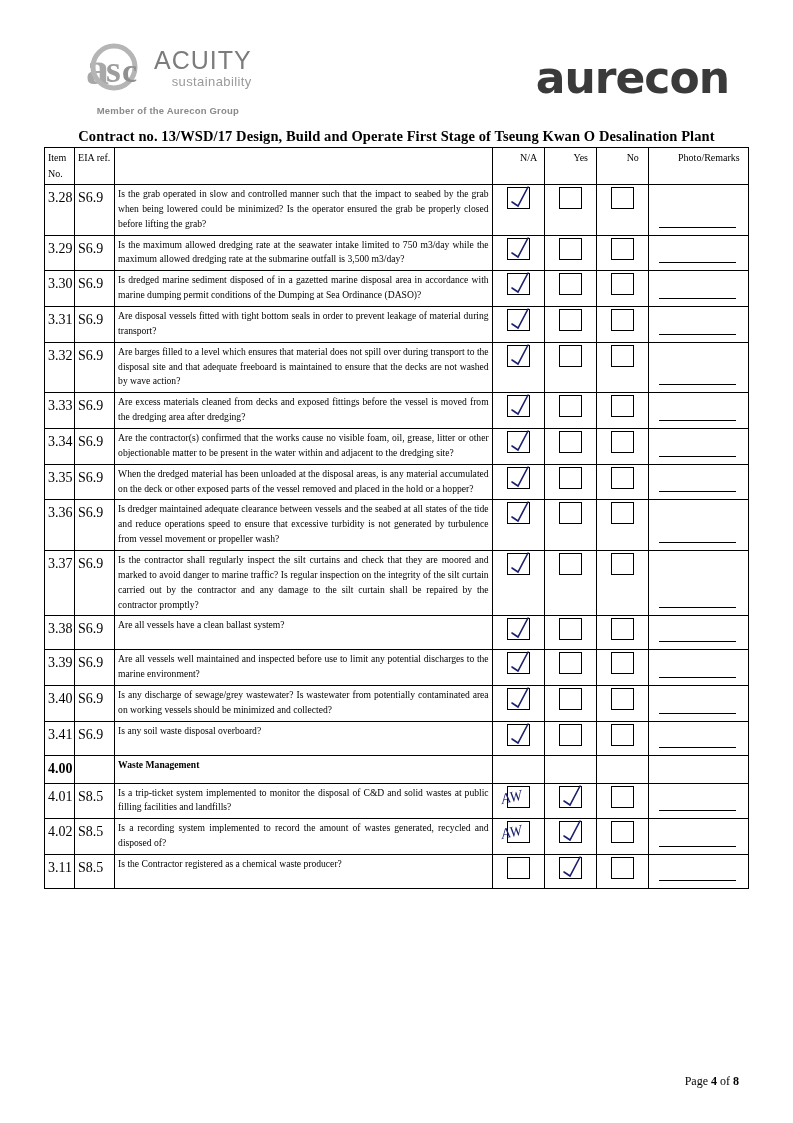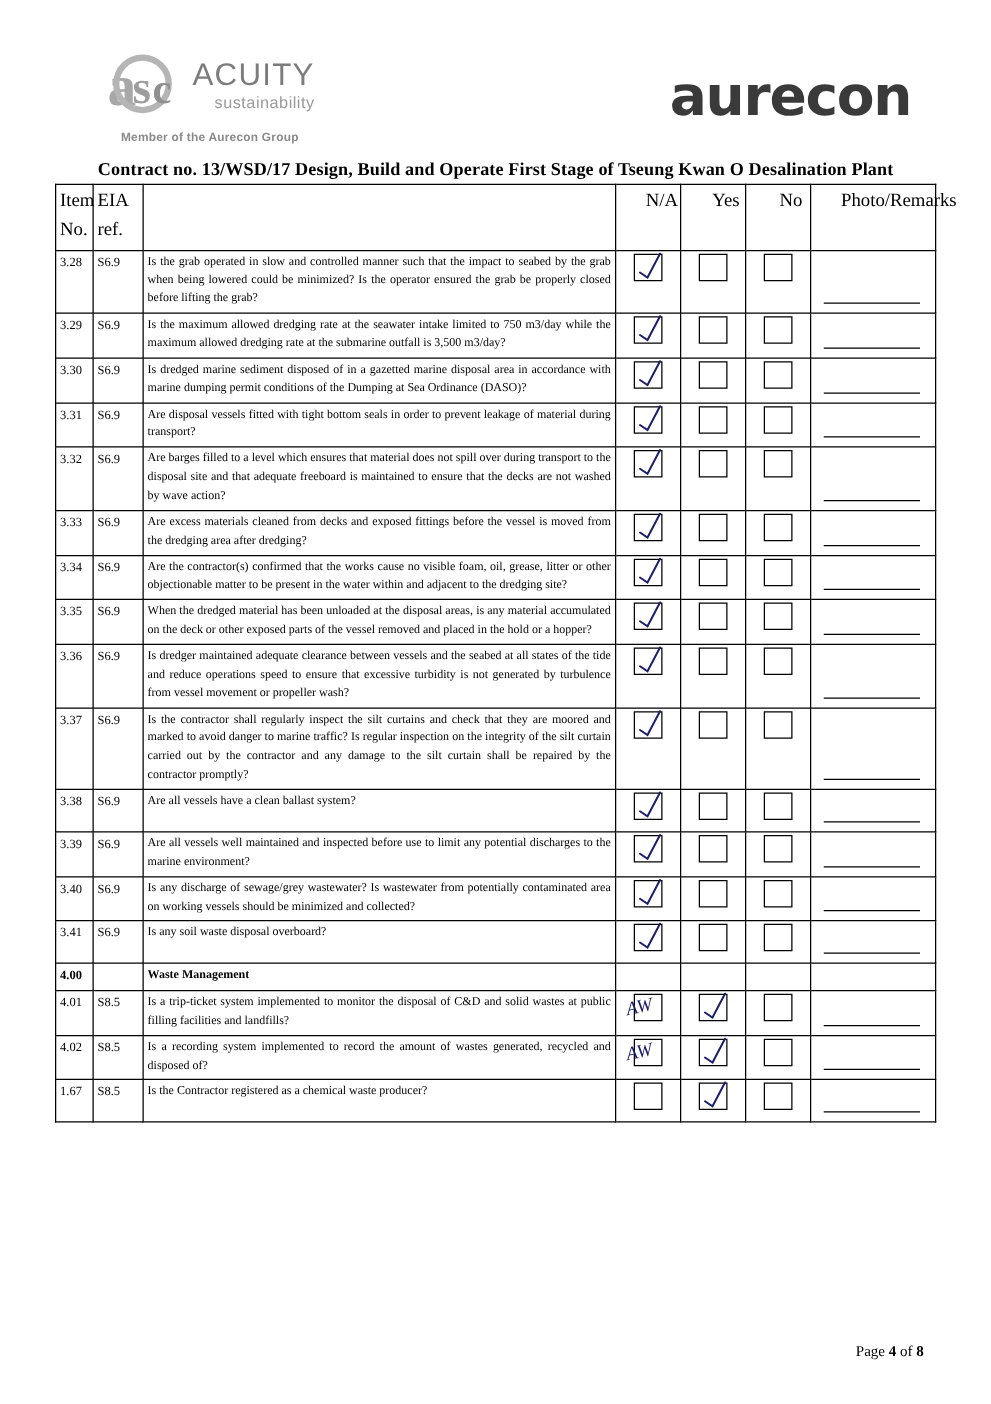--- a/index.html
+++ b/index.html
@@ -113,34 +113,34 @@
   }
   .c-item   { width: 30px; }
   .c-eia    { width: 40px; }
   .c-quest  { width: 377px; }
   .c-na     { width: 52px; }
   .c-yes    { width: 52px; }
   .c-no     { width: 52px; }
   .c-remark { width: 100px; }
 
   .head-row td {
-    font-size: 15px;
+    font-size: 10px;
     padding: 1px 3px;
     border-bottom: 1px solid #000;
   }
   .head-row .hcenter { text-align: center; padding-left: 24px; }
   .head-row .sub { display: block; }
 
   .question {
     text-align: justify;
     text-justify: inter-word;
     padding-right: 6px;
   }
   .item-no, .eia-ref {
-    font-size: 10px;
+    font-size: 14px;
     white-space: nowrap;
   }
   .section-head {
     font-weight: bold;
   }
 
   
   .ckcell {
     position: relative;
     padding: 0;
@@ -690,21 +690,21 @@
           <td class="ckcell">
             <div class="ckwrap">
               <div class="box"></div>
             </div>
           </td>
           <td class="remark-cell">
             <div class="rline"></div>
           </td>
         </tr>
         <tr>
-          <td class="item-no">1.67</td>
+          <td class="item-no">3.11</td>
           <td class="eia-ref">S8.5</td>
           <td class="question">Is the Contractor registered as a chemical waste producer?</td>
           <td class="ckcell">
             <div class="ckwrap">
               <div class="box"></div>
             </div>
           </td>
           <td class="ckcell">
             <div class="ckwrap">
               <div class="box">

